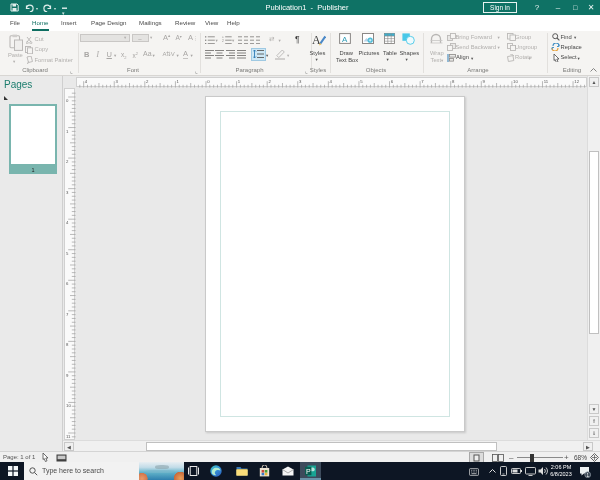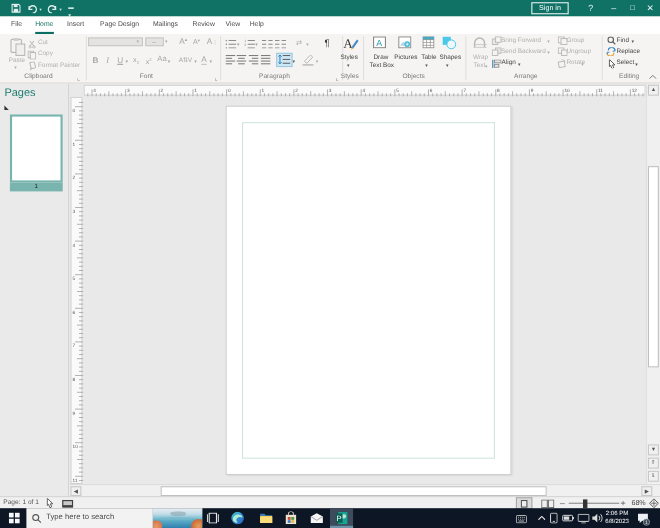--- a/index.html
+++ b/index.html
@@ -70,20 +70,21 @@
       <path d="M1.5 1.5v3h3" fill="none" stroke="#dfeeec" stroke-width="1.2"></path>
       <path d="M1.5 4.5a3.3 3.3 0 1 1 3.3 3.3" fill="none" stroke="#dfeeec" stroke-width="1.2"></path>
     </svg>
   <div class="abs" style="left:36px;top:6px;color:#cfe3e0;font-size:4px;">▾</div>
   <svg class="abs" style="left:43px;top:4px;" width="9" height="8" viewBox="0 0 9 8">
       <path d="M7.5 1.5v3h-3" fill="none" stroke="#dfeeec" stroke-width="1.2"></path>
       <path d="M7.5 4.5a3.3 3.3 0 1 0-3.3 3.3" fill="none" stroke="#dfeeec" stroke-width="1.2"></path>
     </svg>
   <div class="abs" style="left:54px;top:6px;color:#cfe3e0;font-size:4px;">▾</div>
   <div class="abs" style="left:62px;top:4px;color:#cfe3e0;font-size:5px;">▬<br>▾</div>
+  <div class="abs" id="title-text" style="padding-left:14px;">Publication1&nbsp;&nbsp;-&nbsp;&nbsp;Publisher</div>
   <div class="abs" id="signin">Sign in</div>
   <div class="tbtn" style="left:530px;width:14px;">?</div>
   <div class="tbtn" style="left:551px;width:14px;">–</div>
   <div class="tbtn" style="left:568px;width:14px;font-size:7px;">□</div>
   <div class="tbtn" style="left:584px;width:14px;">✕</div>
 
   <div class="abs" id="tabrow"></div>
   <div class="tab" style="left:10px;">File</div>
   <div class="tab active" style="left:32px;">Home</div>
   <div class="tab" style="left:61px;">Insert</div>

